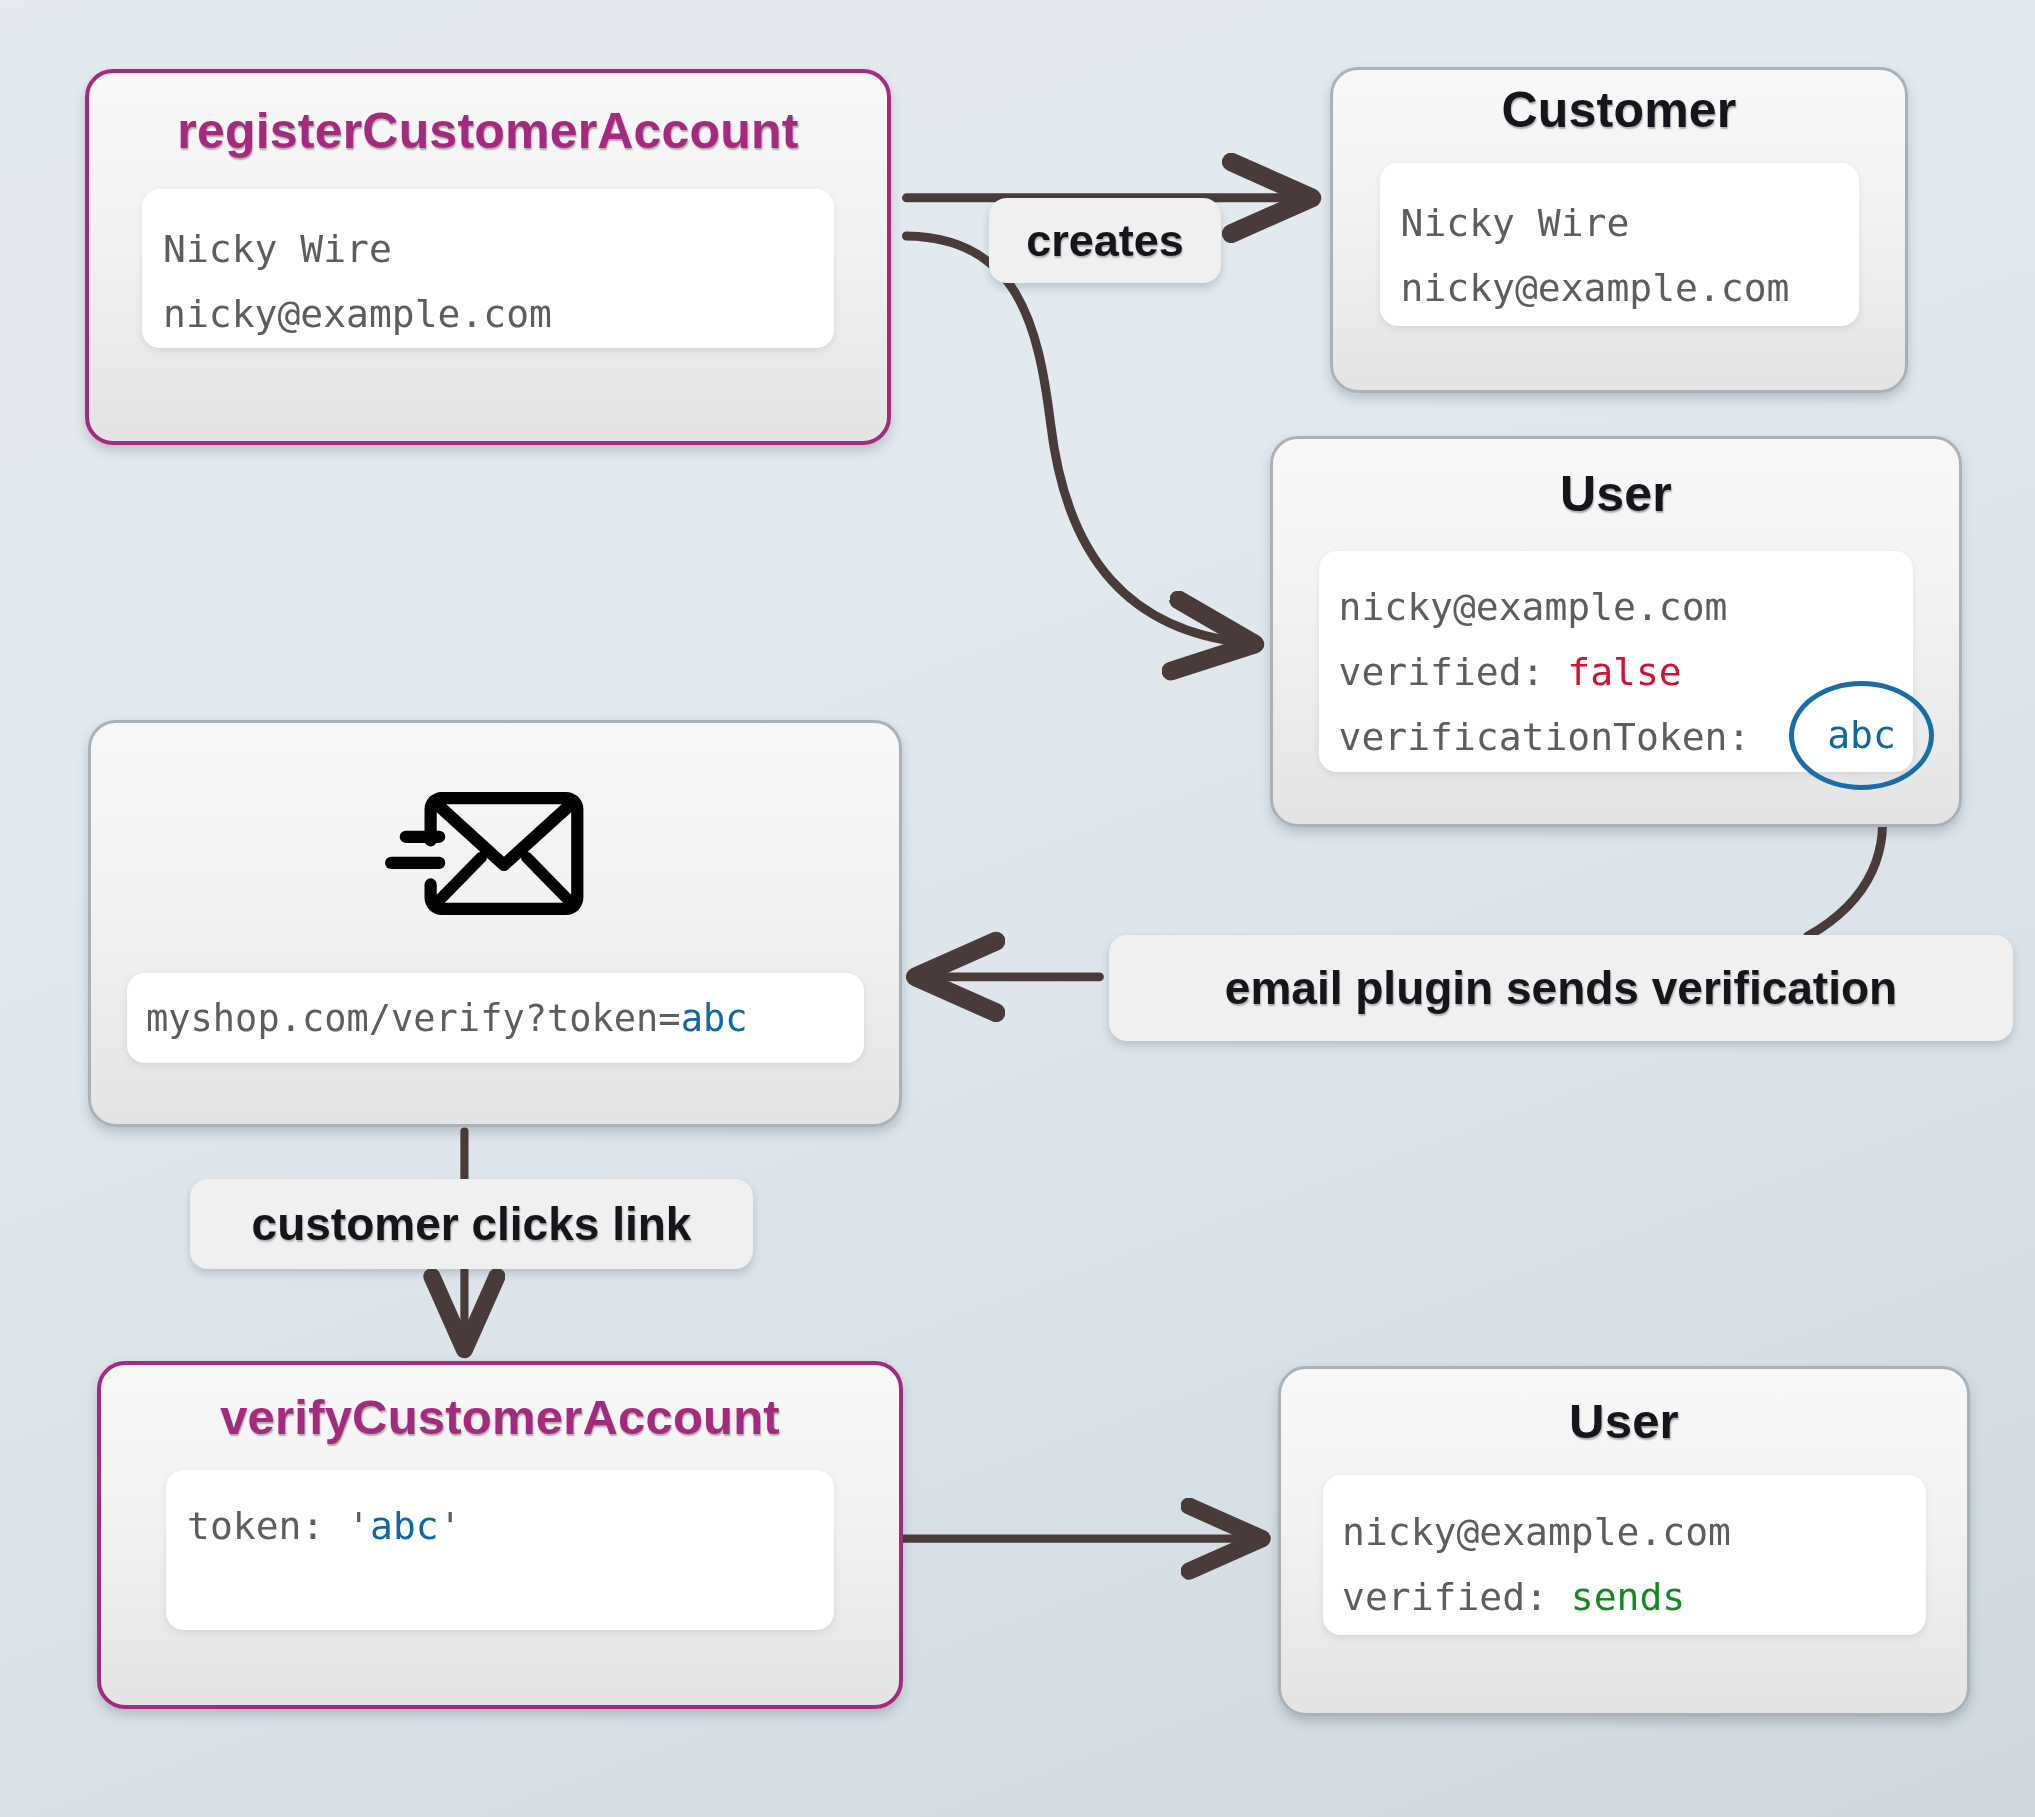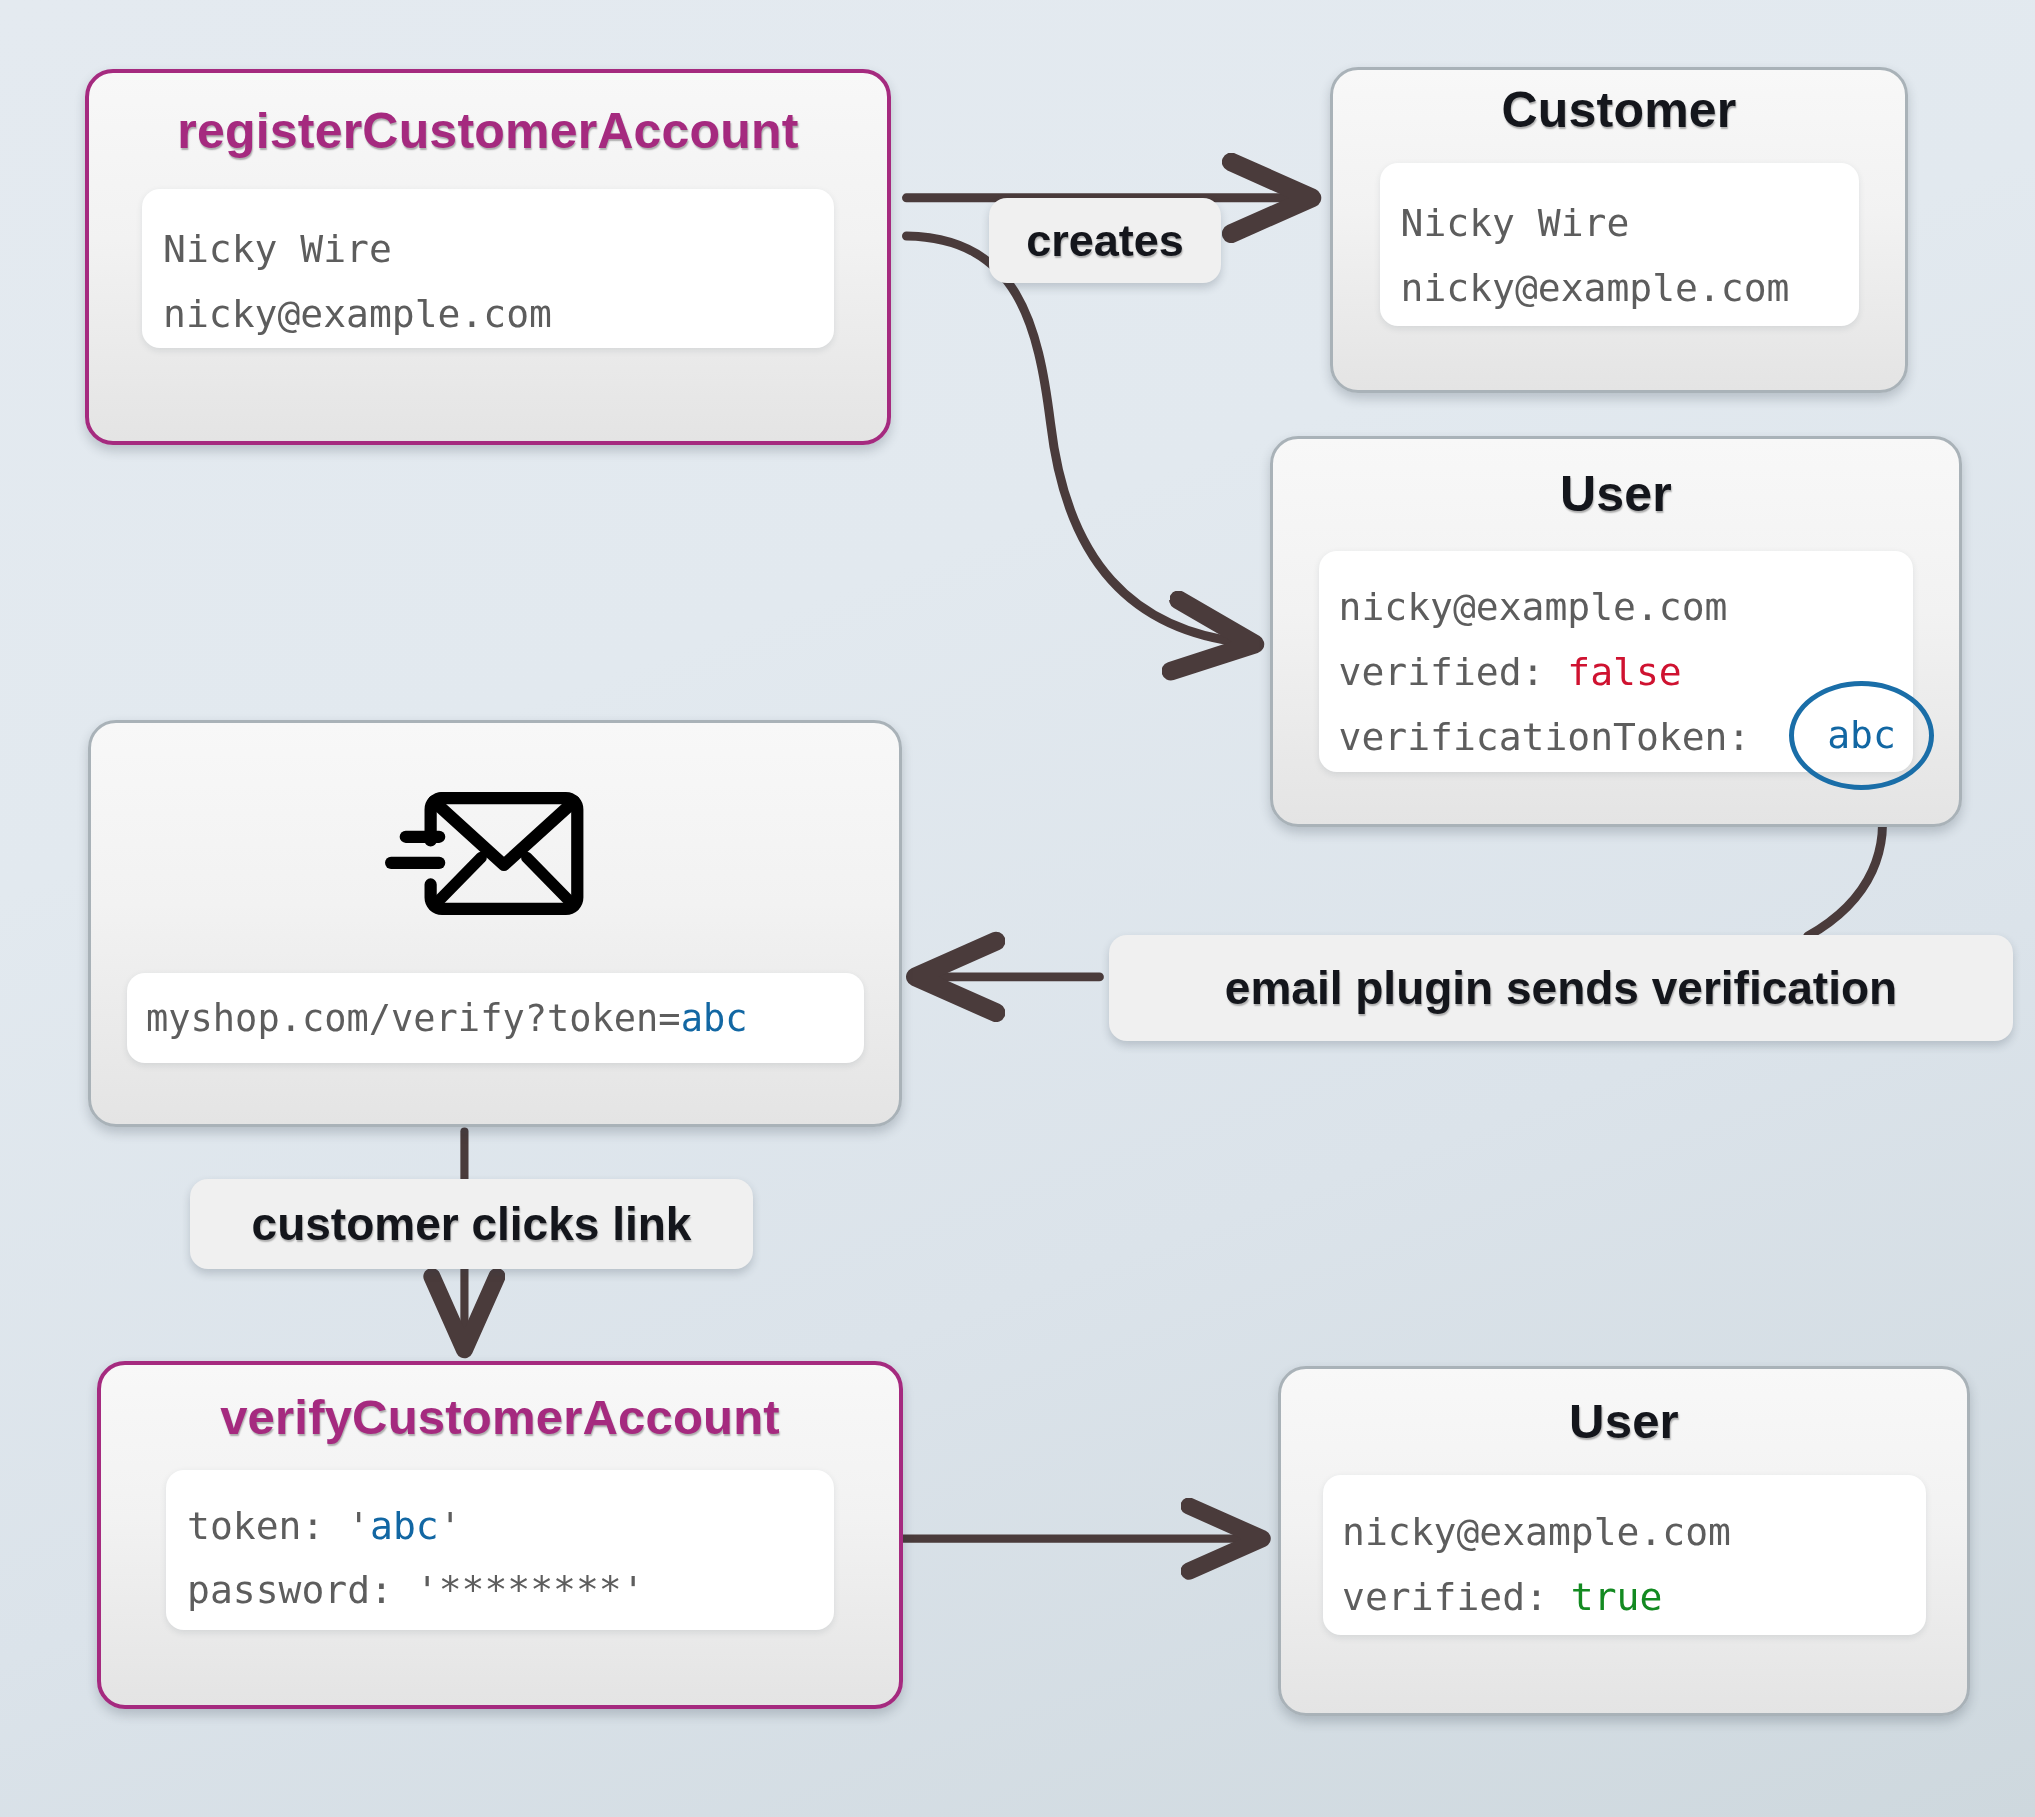--- a/index.html
+++ b/index.html
@@ -179,29 +179,28 @@
     <div class="field">
         <span>myshop.com/verify?token=</span>
         <span class="k-token">abc</span>
       </div>
   </div>
 
   <div class="node accent" id="verify">
     <div class="node-title accent">verifyCustomerAccount</div>
     <div class="field">
       <div class="ln"><span>token: </span><span>'</span><span class="k-token">abc</span><span>'</span></div>
-      <div class="ln">password: '********'</div>
     </div>
   </div>
 
   <div class="node plain" id="userpost">
     <div class="node-title dark">User</div>
     <div class="field">
       <div class="ln">nicky@example.com</div>
-      <div class="ln"><span>verified: </span><span class="k-true">true</span></div>
+      <div class="ln"><span>verified: </span><span class="k-true">sends</span></div>
     </div>
   </div>
 
   <div class="edge-label" id="lbl-creates">creates</div>
   <div class="edge-label" id="lbl-plugin">email plugin sends verification</div>
   <div class="edge-label" id="lbl-clicks">customer clicks link</div>
 
 </div>
 
 

